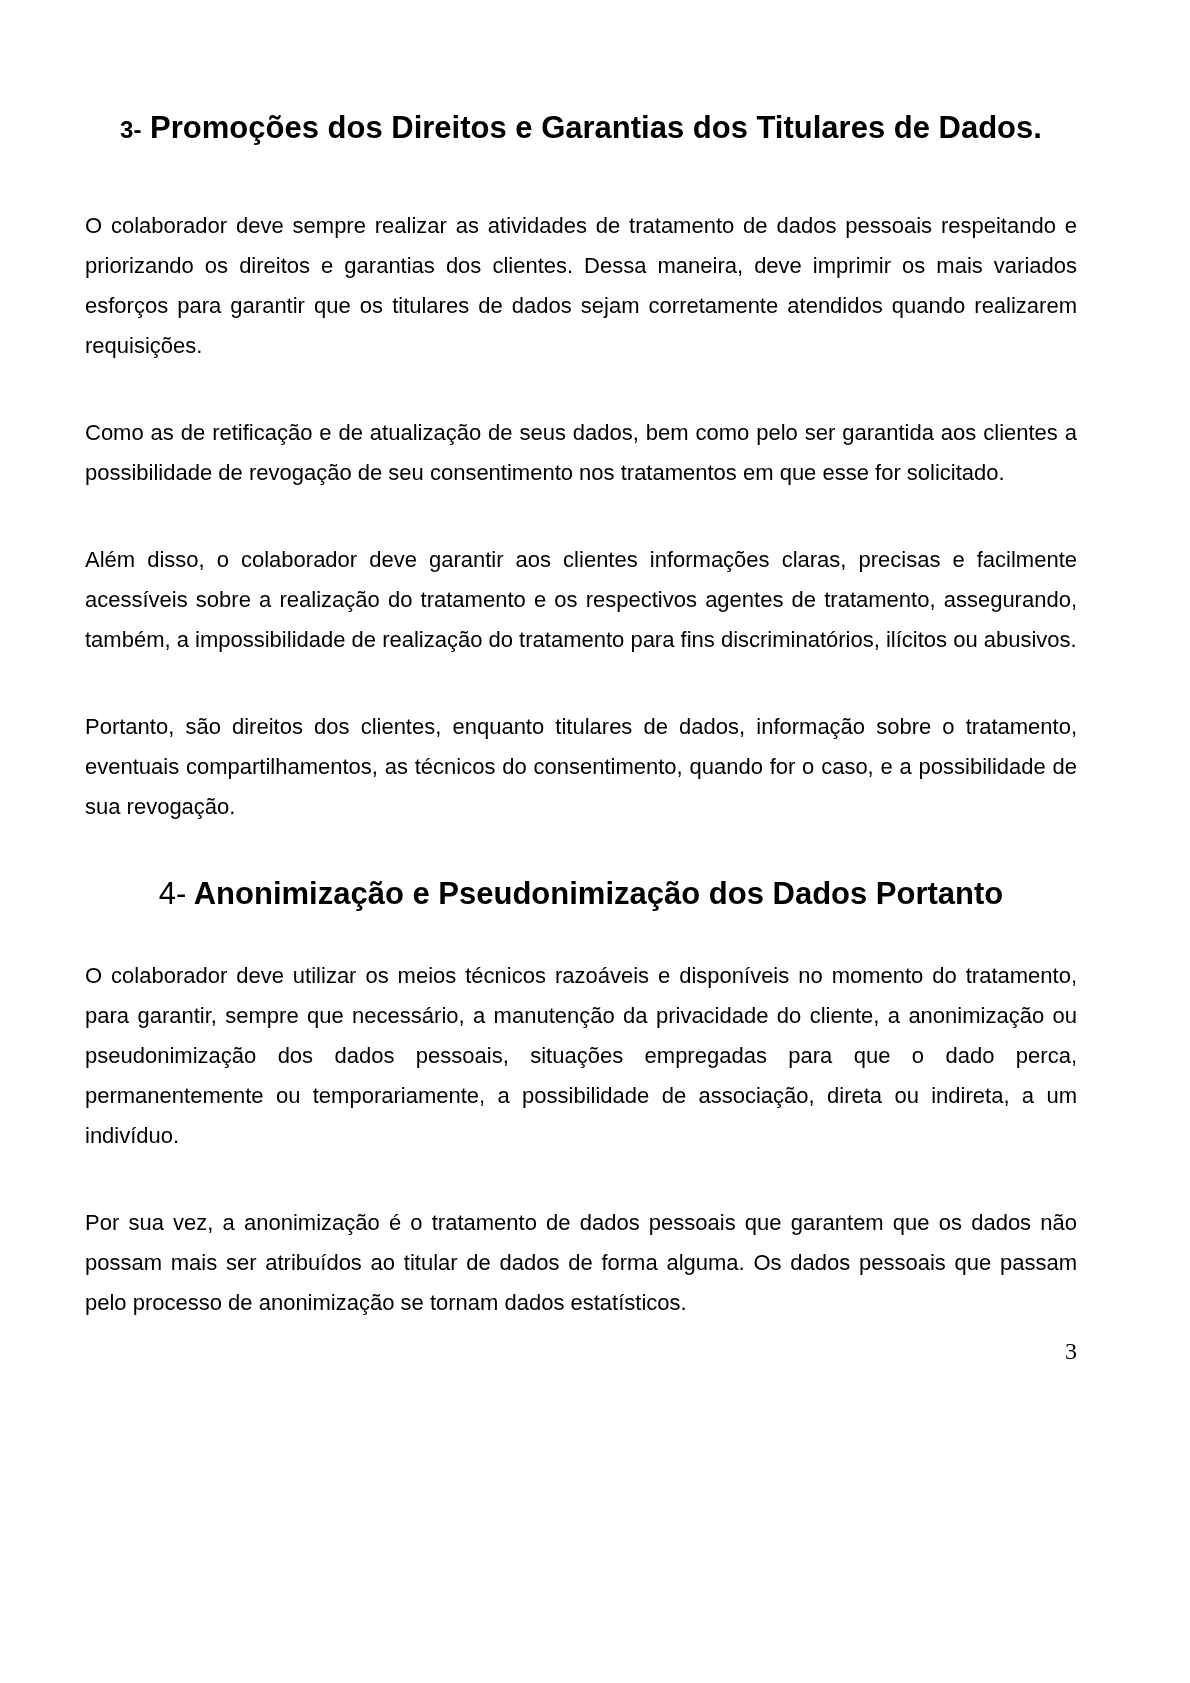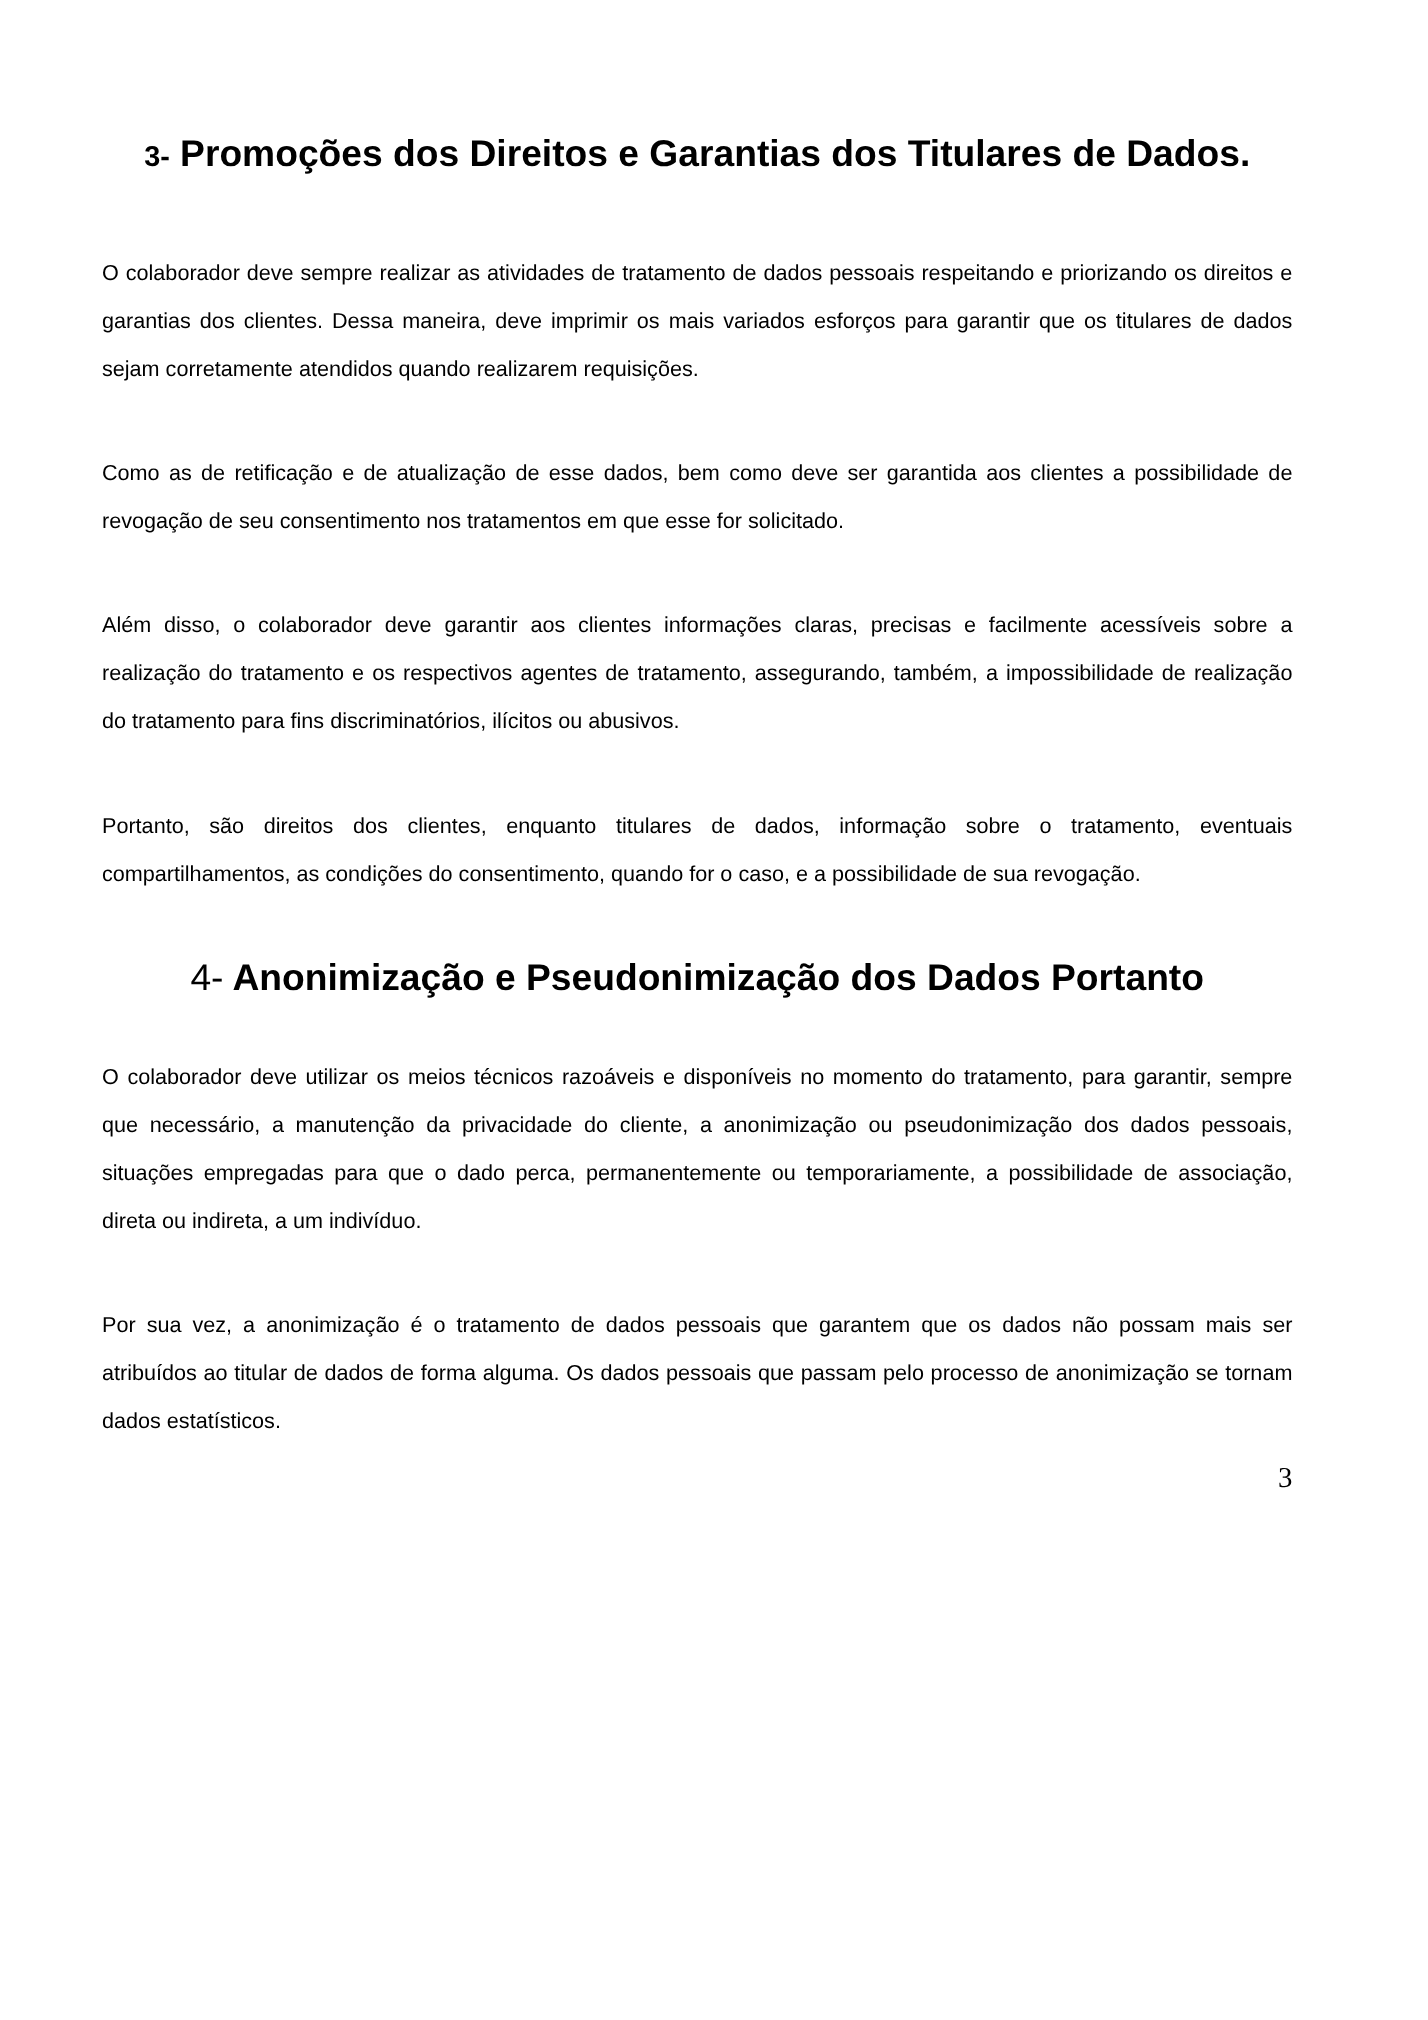--- a/index.html
+++ b/index.html
@@ -30,21 +30,21 @@
     font-weight: bold;
   }
   .heading.second {
     margin-top: 47px;
     margin-bottom: 42px;
   }
   .heading .num-regular {
     font-weight: normal;
   }
   .para {
-    font-size: 18px;
+    font-size: 22px;
     line-height: 40px;
     text-align: justify;
     text-justify: inter-word;
     margin: 0 0 47px 0;
   }
   .para.no-gap {
     margin-bottom: 8px;
   }
   .page-number {
     font-family: "Liberation Serif", serif;
@@ -58,23 +58,23 @@
 <body>
 
 <div class="page">
 
   <div class="heading">
     <span class="num-small">3-</span>
     <span>Promoções dos Direitos e Garantias dos Titulares de Dados.</span>
   </div>
 
   <div class="para">O colaborador deve sempre realizar as atividades de tratamento de dados pessoais respeitando e priorizando os direitos e garantias dos clientes. Dessa maneira, deve imprimir os mais variados esforços para garantir que os titulares de dados sejam corretamente atendidos quando realizarem requisições.</div>
-  <div class="para">Como as de retificação e de atualização de esse dados, bem como deve ser garantida aos clientes a possibilidade de revogação de seu consentimento nos tratamentos em que esse for solicitado.</div>
+  <div class="para">Como as de retificação e de atualização de seus dados, bem como pelo ser garantida aos clientes a possibilidade de revogação de seu consentimento nos tratamentos em que esse for solicitado.</div>
   <div class="para">Além disso, o colaborador deve garantir aos clientes informações claras, precisas e facilmente acessíveis sobre a realização do tratamento e os respectivos agentes de tratamento, assegurando, também, a impossibilidade de realização do tratamento para fins discriminatórios, ilícitos ou abusivos.</div>
-  <div class="para">Portanto, são direitos dos clientes, enquanto titulares de dados, informação sobre o tratamento, eventuais compartilhamentos, as condições do consentimento, quando for o caso, e a possibilidade de sua revogação.</div>
+  <div class="para">Portanto, são direitos dos clientes, enquanto titulares de dados, informação sobre o tratamento, eventuais compartilhamentos, as técnicos do consentimento, quando for o caso, e a possibilidade de sua revogação.</div>
 
   <div class="heading second">
     <span class="num-regular">4-</span>
     <span>Anonimização e Pseudonimização dos Dados Portanto</span>
   </div>
 
   <div class="para">O colaborador deve utilizar os meios técnicos razoáveis e disponíveis no momento do tratamento, para garantir, sempre que necessário, a manutenção da privacidade do cliente, a anonimização ou pseudonimização dos dados pessoais, situações empregadas para que o dado perca, permanentemente ou temporariamente, a possibilidade de associação, direta ou indireta, a um indivíduo.</div>
   <div class="para no-gap">Por sua vez, a anonimização é o tratamento de dados pessoais que garantem que os dados não possam mais ser atribuídos ao titular de dados de forma alguma. Os dados pessoais que passam pelo processo de anonimização se tornam dados estatísticos.</div>
 
   <div class="page-number">3</div>

